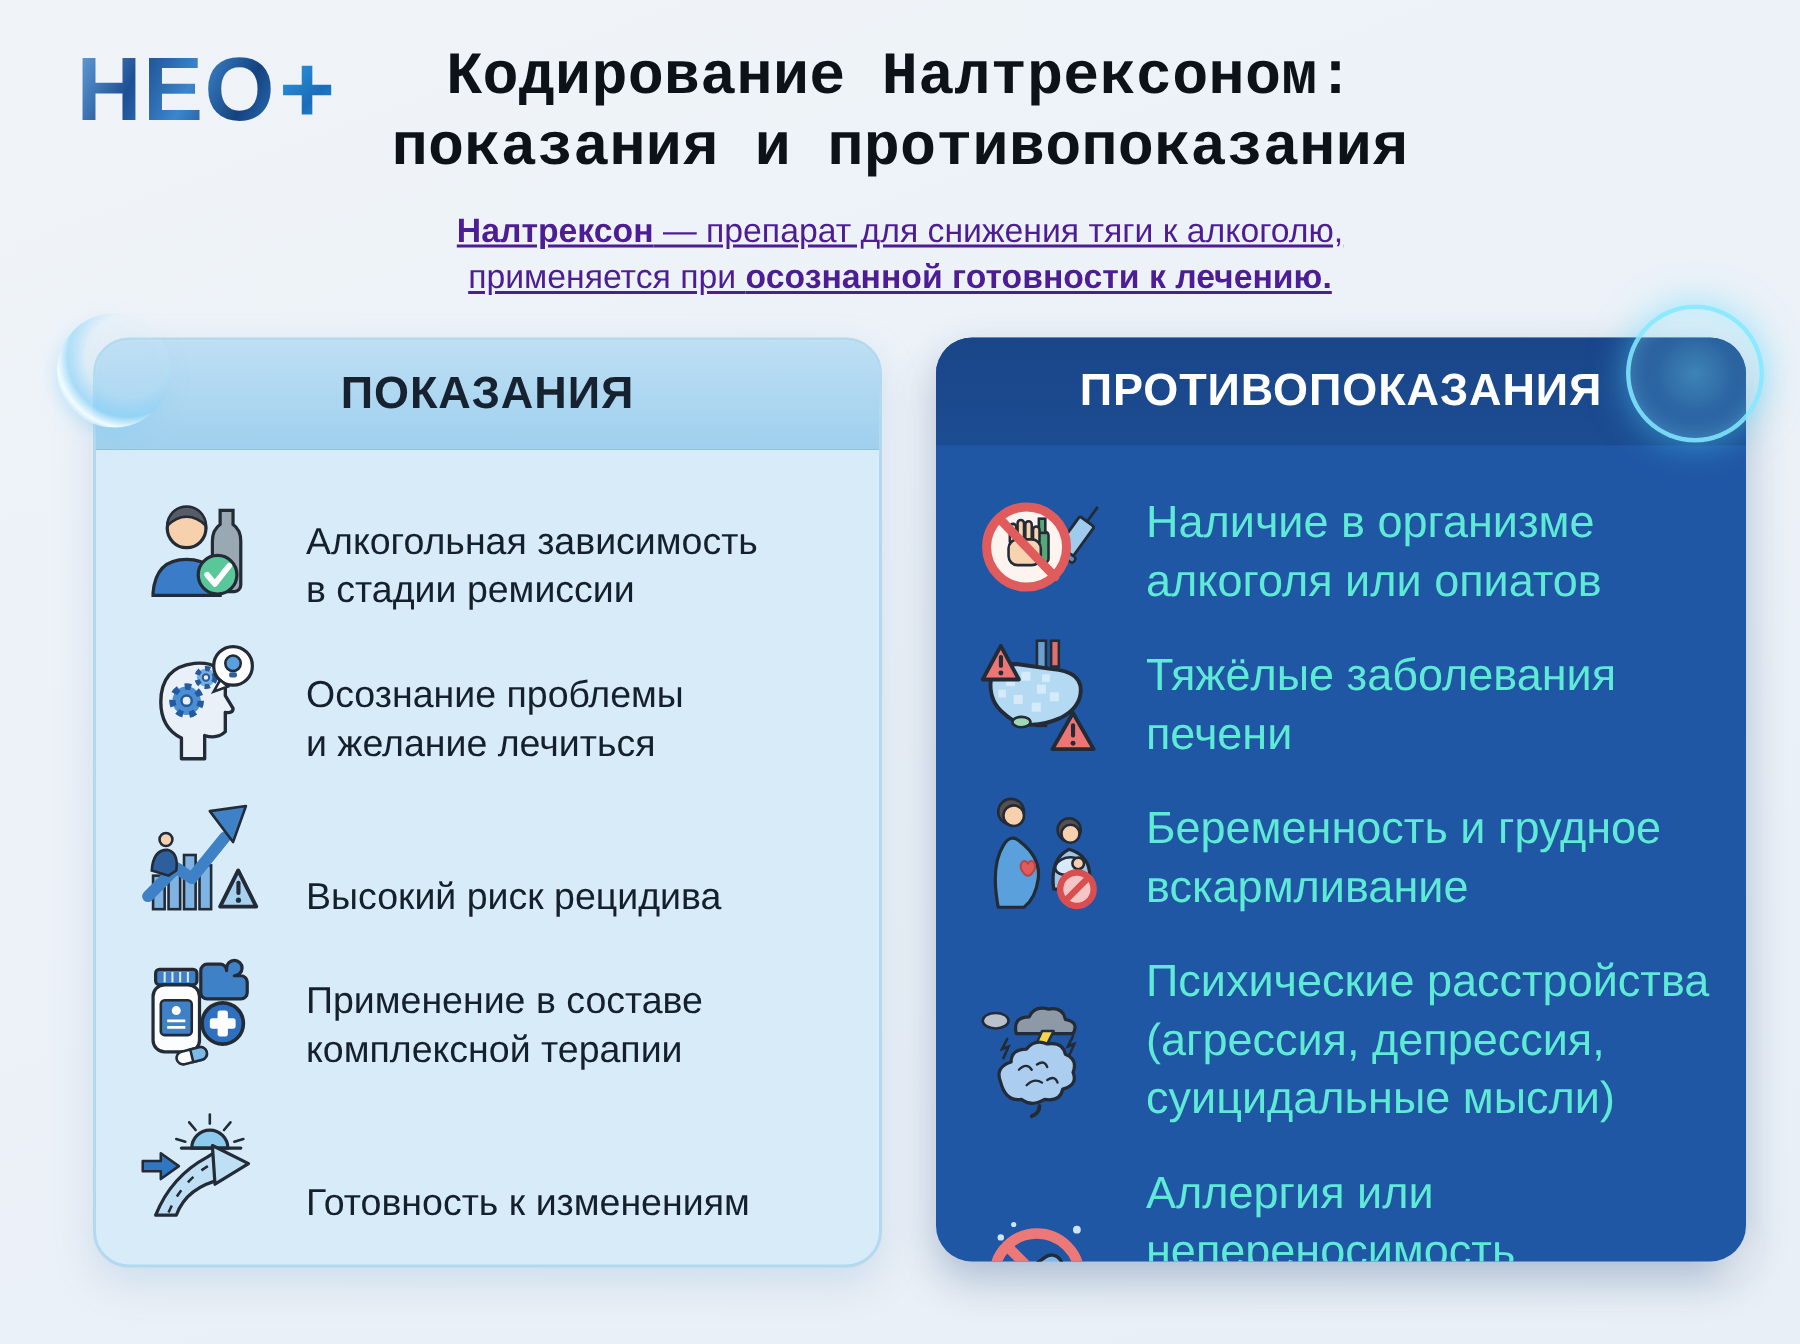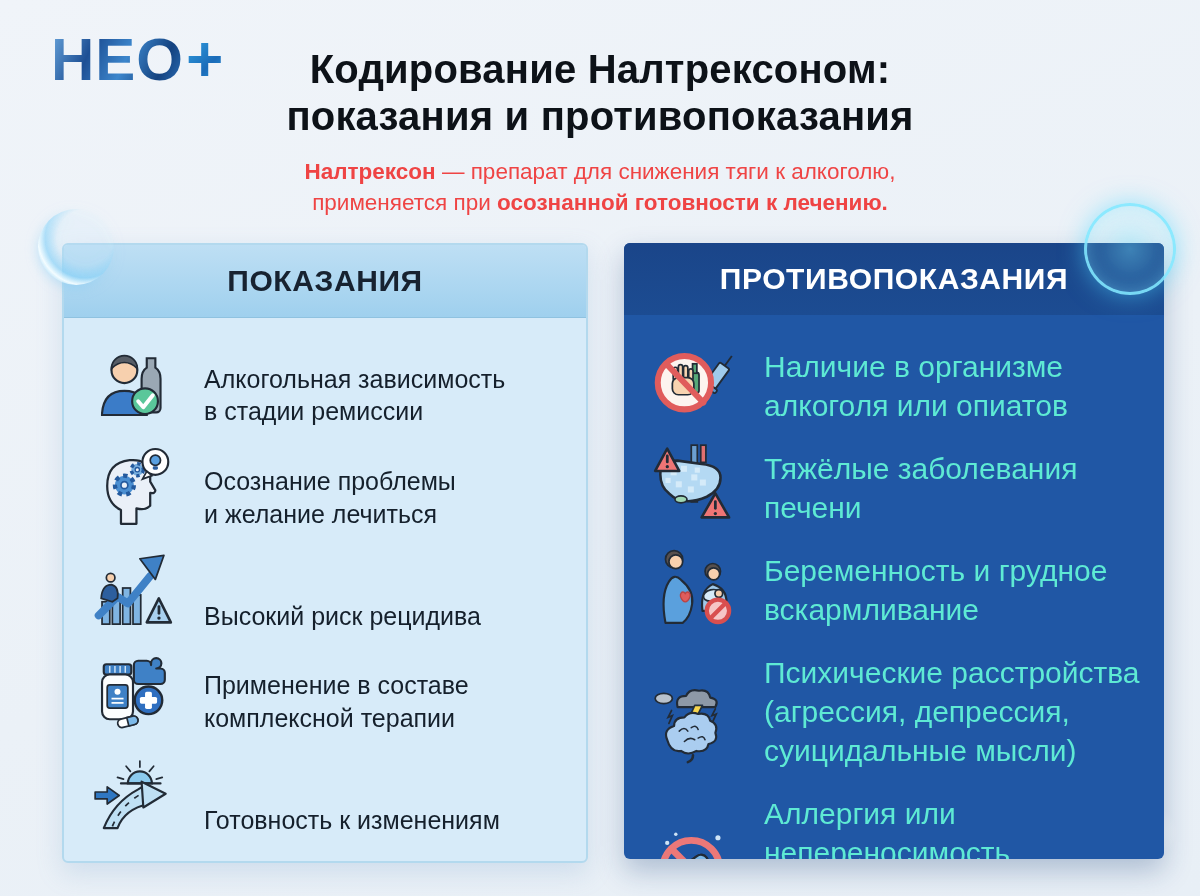--- a/index.html
+++ b/index.html
@@ -16,31 +16,32 @@
     background:linear-gradient(115deg,#6aa7de 0%,#1d4f94 30%,#3c86cc 55%,#14427f 80%,#2f76c0 100%);
     -webkit-background-clip:text;background-clip:text;color:transparent;
   }
   .logo-plus{
     font-size:64px;font-weight:900;line-height:0.9;margin-left:2px;
     background:linear-gradient(135deg,#35a9e8 0%,#1b6cb9 60%,#2e9fe0 100%);
     -webkit-background-clip:text;background-clip:text;color:transparent;
   }
   .top{padding-top:30px;text-align:center;}
   .page-title{
-    margin:16px auto;font-size:40px;line-height:1.17;font-weight:bold;
-    color:#0d1218;white-space:pre-line;letter-spacing:0.2px;
+    margin:0 auto;font-size:40px;line-height:1.17;font-weight:bold;
+    color:#0d1218;white-space:pre-line;letter-spacing:0.2px;font-family:Liberation Mono, monospace;
   }
   .page-subtitle{
-    margin:14px auto 0;font-size:22.5px;line-height:1.38;color:#ef4444;
+    margin:14px auto 0;font-size:22.5px;line-height:1.38;color:#4c1d95;
     white-space:pre-line;
+    text-decoration:underline;
   }
   .page-subtitle b{font-weight:bold;}
   
   .cards{display:flex;gap:36px;margin:25px 36px 0 62px;position:relative;z-index:2;}
-  .card{height:616px;border-radius:6px;display:flex;flex-direction:column;overflow:hidden;}
+  .card{height:616px;border-radius:24px;display:flex;flex-direction:column;overflow:hidden;}
   .card-left{
     flex:0 0 522px;background:#d7ebf9;border:2px solid #b3d9ee;
     box-shadow:0 10px 26px rgba(110,155,200,0.22);
   }
   .card-right{
     flex:1;background:#2057a5;
     box-shadow:0 12px 28px rgba(20,60,120,0.28);
   }
   .card-header{
     height:72px;flex:0 0 72px;display:flex;align-items:center;justify-content:center;

